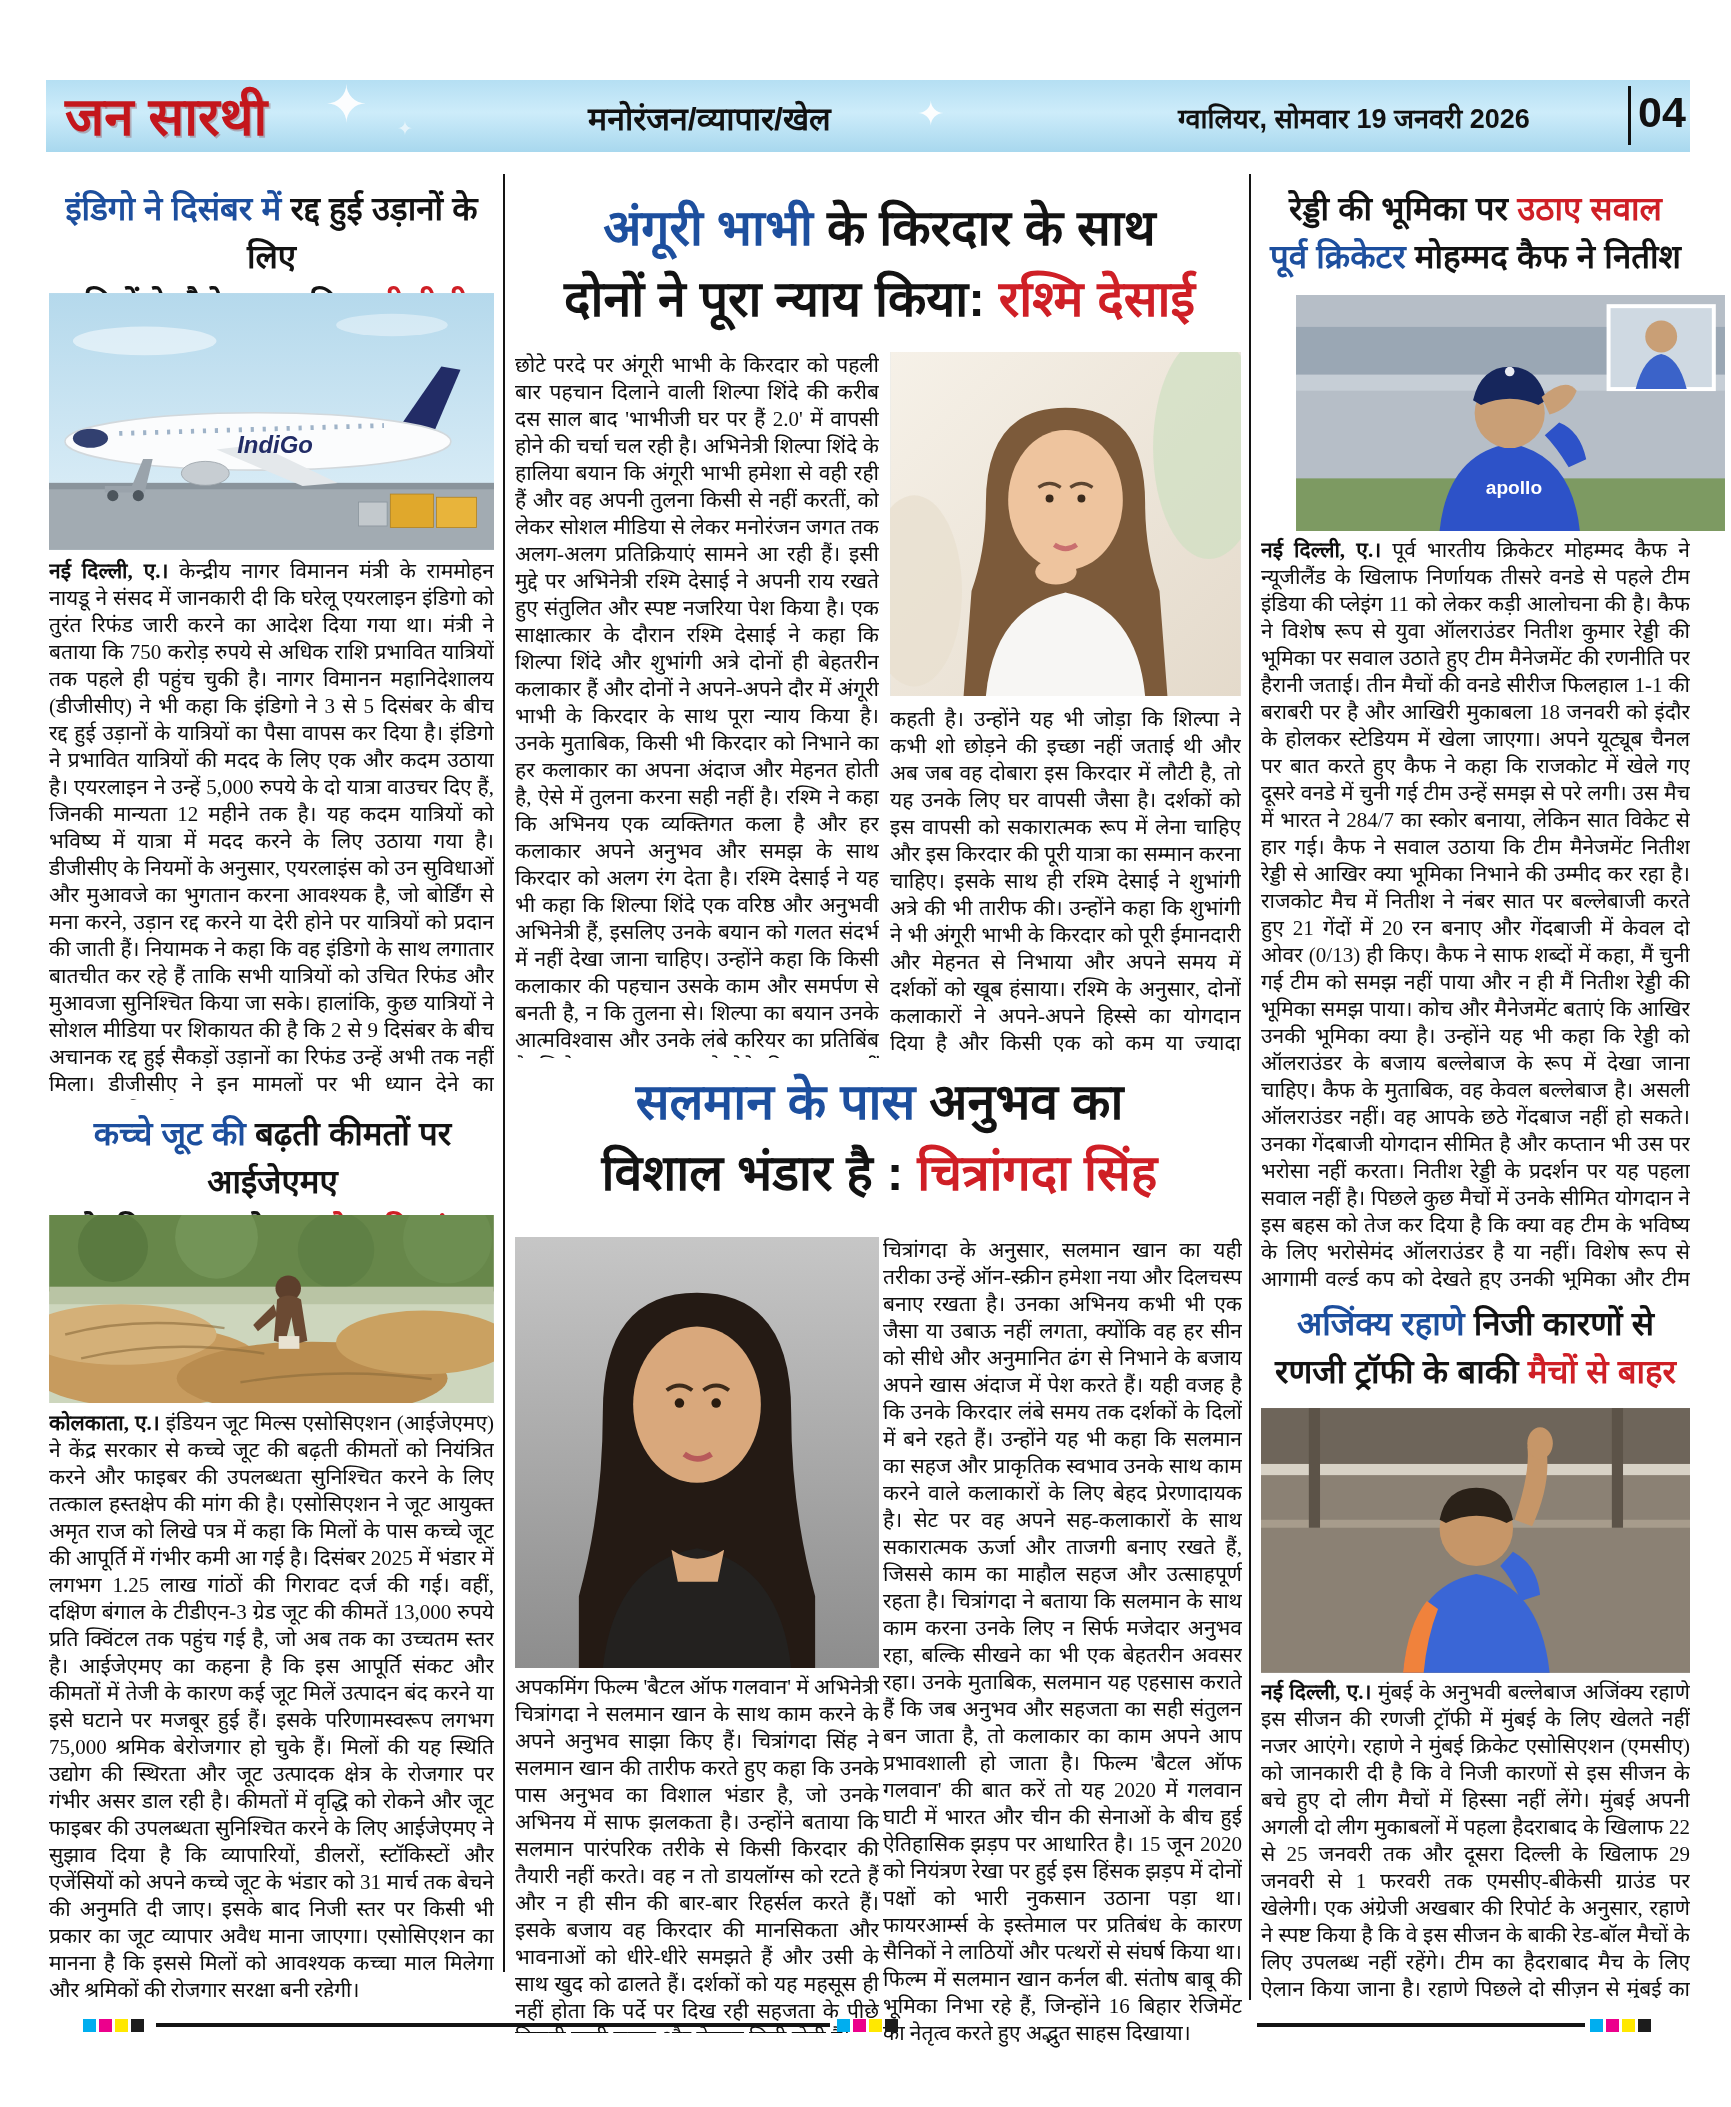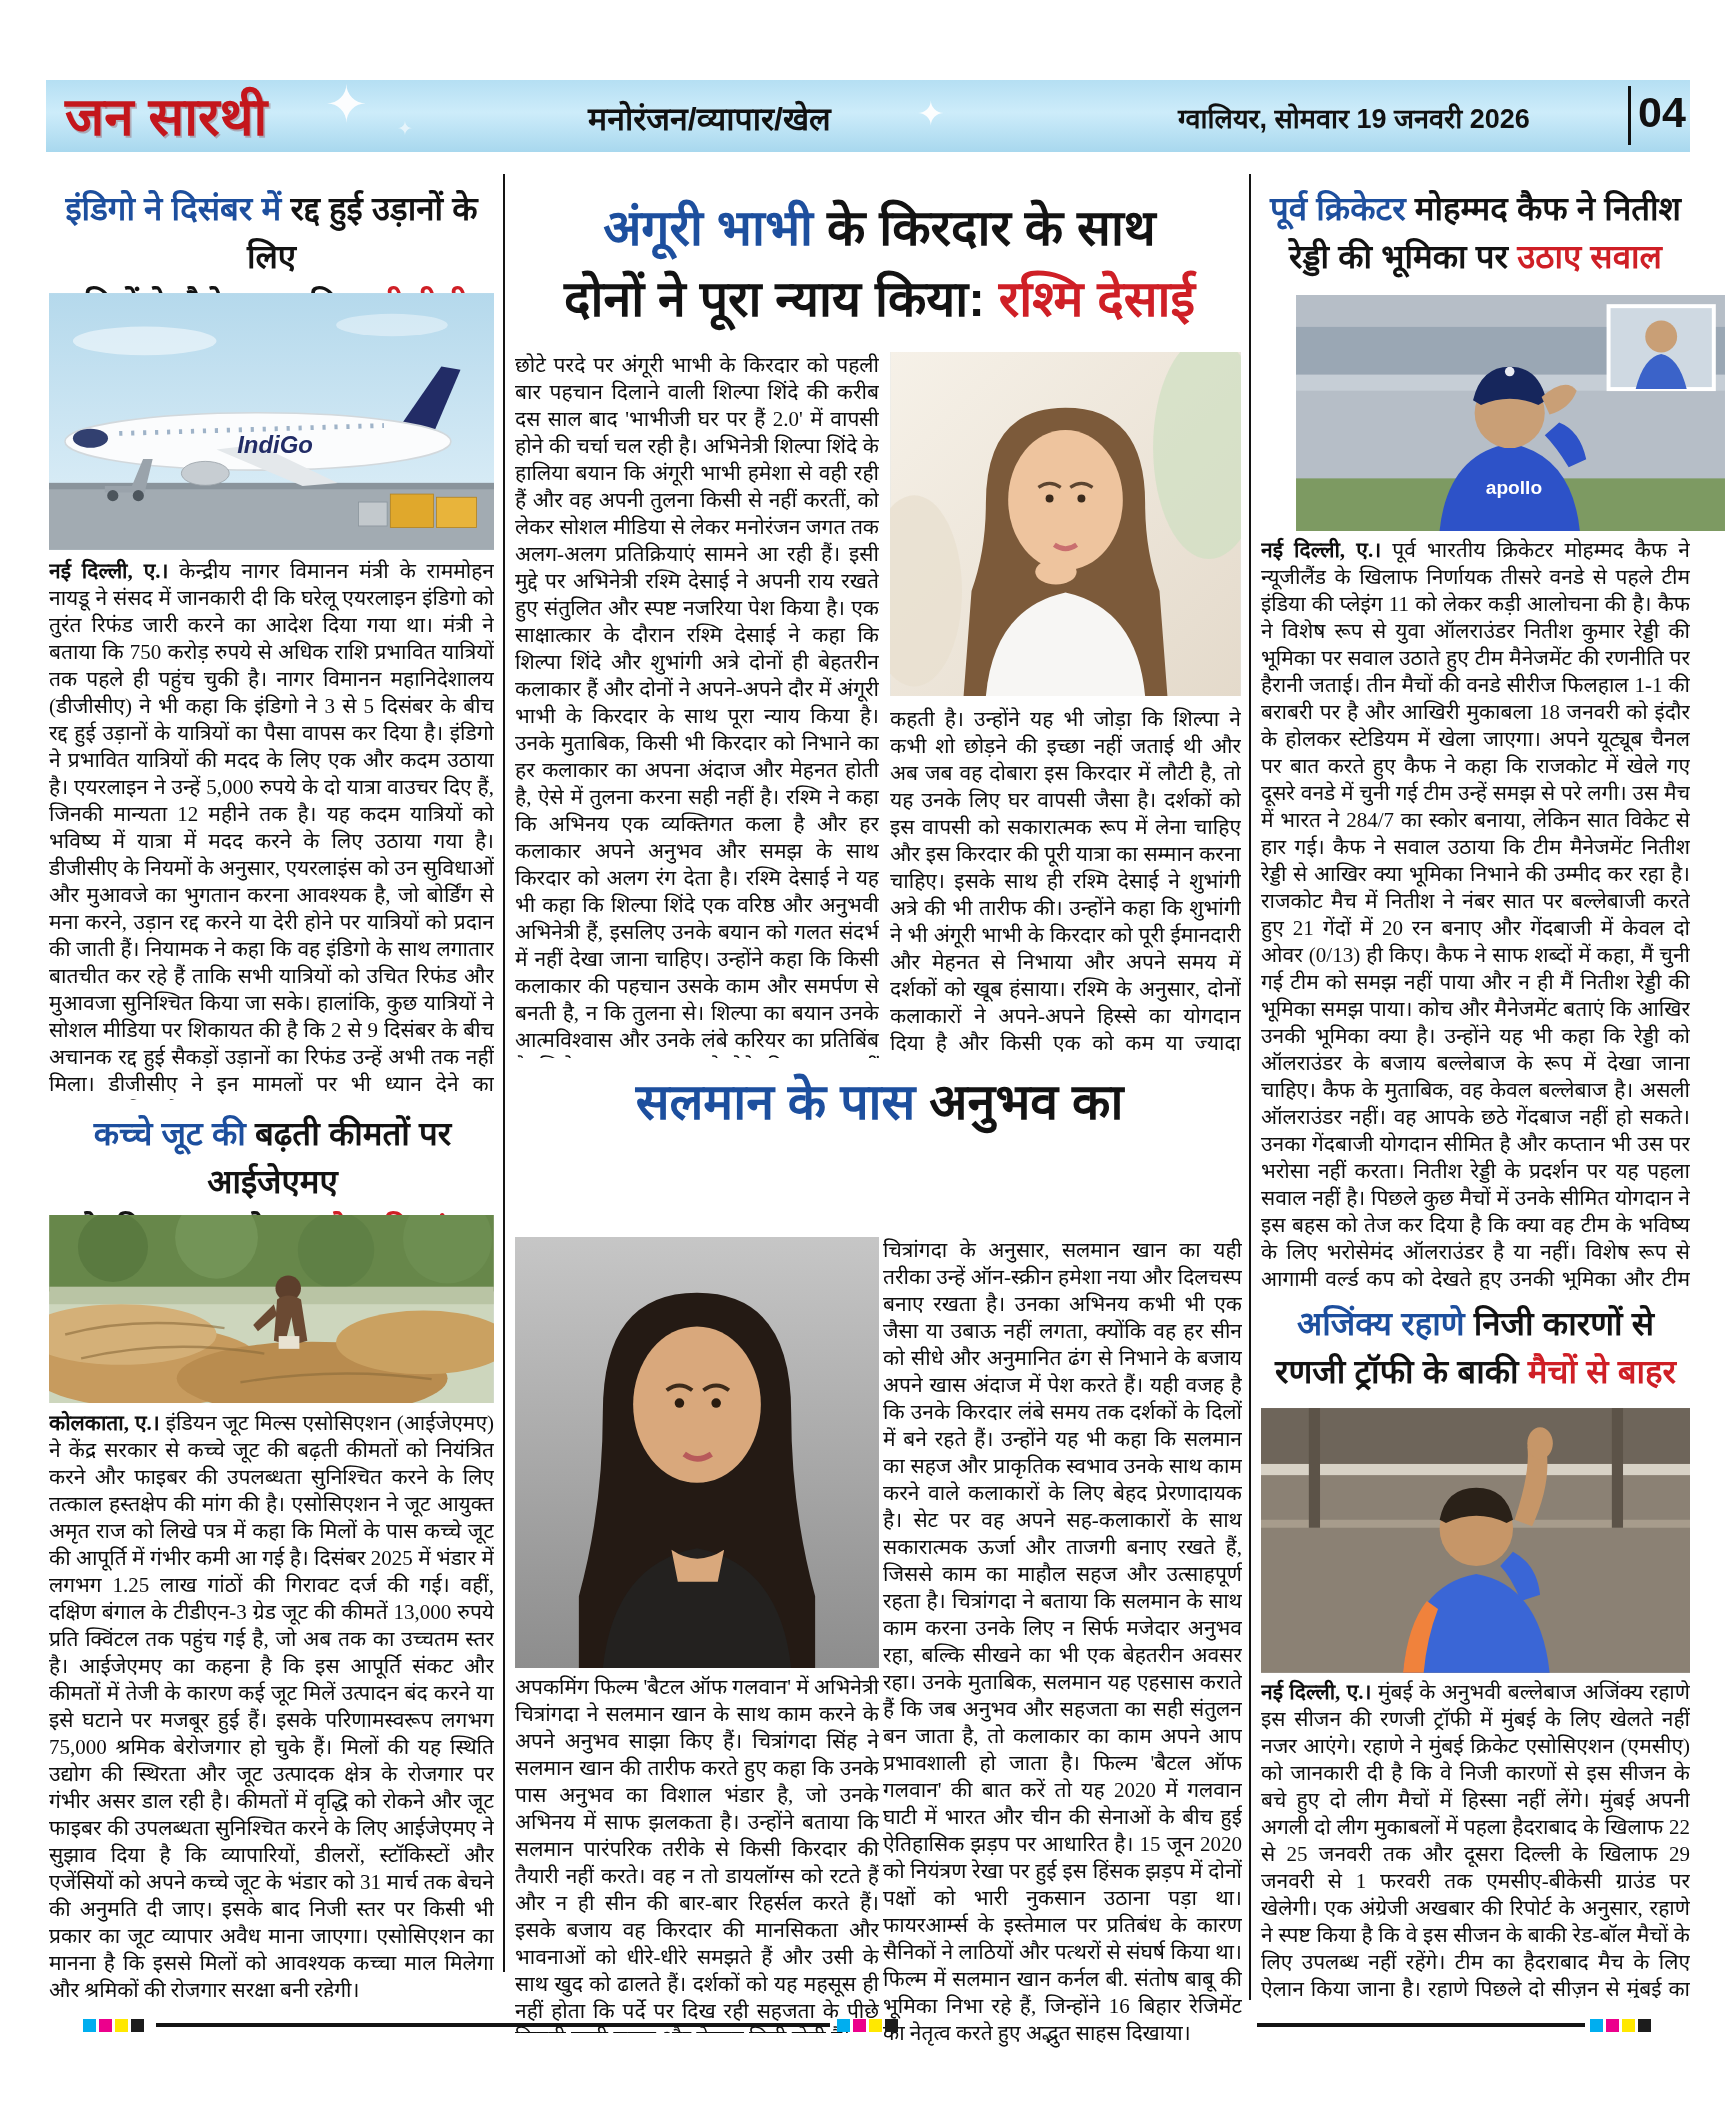--- a/index.html
+++ b/index.html
@@ -163,20 +163,21 @@
       <path d="M120 432 q10 -110 100 -130 q90 20 100 130 z" fill="#f7f6f4"></path>
     </svg>
   </div>
 
   <div class="abs body-block" style="left:890px;top:706px;width:351px;height:352px;">
     <p class="body-text"><span>कहती है। उन्होंने यह भी जोड़ा कि शिल्पा ने कभी शो छोड़ने की इच्छा नहीं जताई थी और अब जब वह दोबारा इस किरदार में लौटी है, तो यह उनके लिए घर वापसी जैसा है। दर्शकों को इस वापसी को सकारात्मक रूप में लेना चाहिए और इस किरदार की पूरी यात्रा का सम्मान करना चाहिए। इसके साथ ही रश्मि देसाई ने शुभांगी अत्रे की भी तारीफ की। उन्होंने कहा कि शुभांगी ने भी अंगूरी भाभी के किरदार को पूरी ईमानदारी और मेहनत से निभाया और अपने समय में दर्शकों को खूब हंसाया। रश्मि के अनुसार, दोनों कलाकारों ने अपने-अपने हिस्से का योगदान दिया है और किसी एक को कम या ज्यादा आंकना ठीक नहीं है।</span></p>
   </div>
 
   <div class="abs headline-lg" style="left:515px;top:1067px;width:729px;">
     <div><span class="blue">सलमान के पास</span><span> अनुभव का</span></div>
+    <div><span>विशाल भंडार है : </span><span class="red">चित्रांगदा सिंह</span></div>
   </div>
 
   <div class="abs photo" style="left:515px;top:1237px;width:364px;height:431px;">
     <svg width="364" height="431" viewBox="0 0 456 540" aria-hidden="true">
       <defs>
         <linearGradient id="cbg" x1="0" y1="0" x2="0" y2="1">
           <stop offset="0" stop-color="#c6c6c6"></stop>
             <stop offset="1" stop-color="#8d8d8d"></stop>
         </linearGradient>
       </defs>
@@ -197,22 +198,22 @@
 
   <div class="abs body-block" style="left:515px;top:1674px;width:364px;height:359px;">
     <p class="body-text"><span>अपकमिंग फिल्म 'बैटल ऑफ गलवान' में अभिनेत्री चित्रांगदा ने सलमान खान के साथ काम करने के अपने अनुभव साझा किए हैं। चित्रांगदा सिंह ने सलमान खान की तारीफ करते हुए कहा कि उनके पास अनुभव का विशाल भंडार है, जो उनके अभिनय में साफ झलकता है। उन्होंने बताया कि सलमान पारंपरिक तरीके से किसी किरदार की तैयारी नहीं करते। वह न तो डायलॉग्स को रटते हैं और न ही सीन की बार-बार रिहर्सल करते हैं। इसके बजाय वह किरदार की मानसिकता और भावनाओं को धीरे-धीरे समझते हैं और उसी के साथ खुद को ढालते हैं। दर्शकों को यह महसूस ही नहीं होता कि पर्दे पर दिख रही सहजता के पीछे कितनी गहरी समझ और मेहनत छिपी होती है।</span></p>
   </div>
 
   <div class="abs body-block" style="left:883px;top:1237px;width:359px;height:832px;">
     <p class="body-text"><span>चित्रांगदा के अनुसार, सलमान खान का यही तरीका उन्हें ऑन-स्क्रीन हमेशा नया और दिलचस्प बनाए रखता है। उनका अभिनय कभी भी एक जैसा या उबाऊ नहीं लगता, क्योंकि वह हर सीन को सीधे और अनुमानित ढंग से निभाने के बजाय अपने खास अंदाज में पेश करते हैं। यही वजह है कि उनके किरदार लंबे समय तक दर्शकों के दिलों में बने रहते हैं। उन्होंने यह भी कहा कि सलमान का सहज और प्राकृतिक स्वभाव उनके साथ काम करने वाले कलाकारों के लिए बेहद प्रेरणादायक है। सेट पर वह अपने सह-कलाकारों के साथ सकारात्मक ऊर्जा और ताजगी बनाए रखते हैं, जिससे काम का माहौल सहज और उत्साहपूर्ण रहता है। चित्रांगदा ने बताया कि सलमान के साथ काम करना उनके लिए न सिर्फ मजेदार अनुभव रहा, बल्कि सीखने का भी एक बेहतरीन अवसर रहा। उनके मुताबिक, सलमान यह एहसास कराते हैं कि जब अनुभव और सहजता का सही संतुलन बन जाता है, तो कलाकार का काम अपने आप प्रभावशाली हो जाता है। फिल्म 'बैटल ऑफ गलवान' की बात करें तो यह 2020 में गलवान घाटी में भारत और चीन की सेनाओं के बीच हुई ऐतिहासिक झड़प पर आधारित है। 15 जून 2020 को नियंत्रण रेखा पर हुई इस हिंसक झड़प में दोनों पक्षों को भारी नुकसान उठाना पड़ा था। फायरआर्म्स के इस्तेमाल पर प्रतिबंध के कारण सैनिकों ने लाठियों और पत्थरों से संघर्ष किया था। फिल्म में सलमान खान कर्नल बी. संतोष बाबू की भूमिका निभा रहे हैं, जिन्होंने 16 बिहार रेजिमेंट का नेतृत्व करते हुए अद्भुत साहस दिखाया।</span></p>
   </div>
 
   <div class="abs headline-sm" style="left:1261px;top:185px;width:429px;">
+    <div><span>रेड्डी की भूमिका पर </span><span class="red">उठाए सवाल</span></div>
     <div><span class="blue">पूर्व क्रिकेटर</span><span> मोहम्मद कैफ ने नितीश</span></div>
-    <div><span>रेड्डी की भूमिका पर </span><span class="red">उठाए सवाल</span></div>
   </div>
 
   <div class="abs photo" style="left:1261px;top:295px;width:429px;height:236px;margin-left:35px;">
     <svg width="429" height="236" viewBox="0 0 538 296" aria-hidden="true">
       <rect width="538" height="296" fill="#b6bec7"></rect>
       <rect y="40" width="538" height="60" fill="#9aa7b4"></rect>
       <rect y="100" width="538" height="20" fill="#c6ced6"></rect>
       <rect y="230" width="538" height="66" fill="#7d9a62"></rect>
 
       <g>

